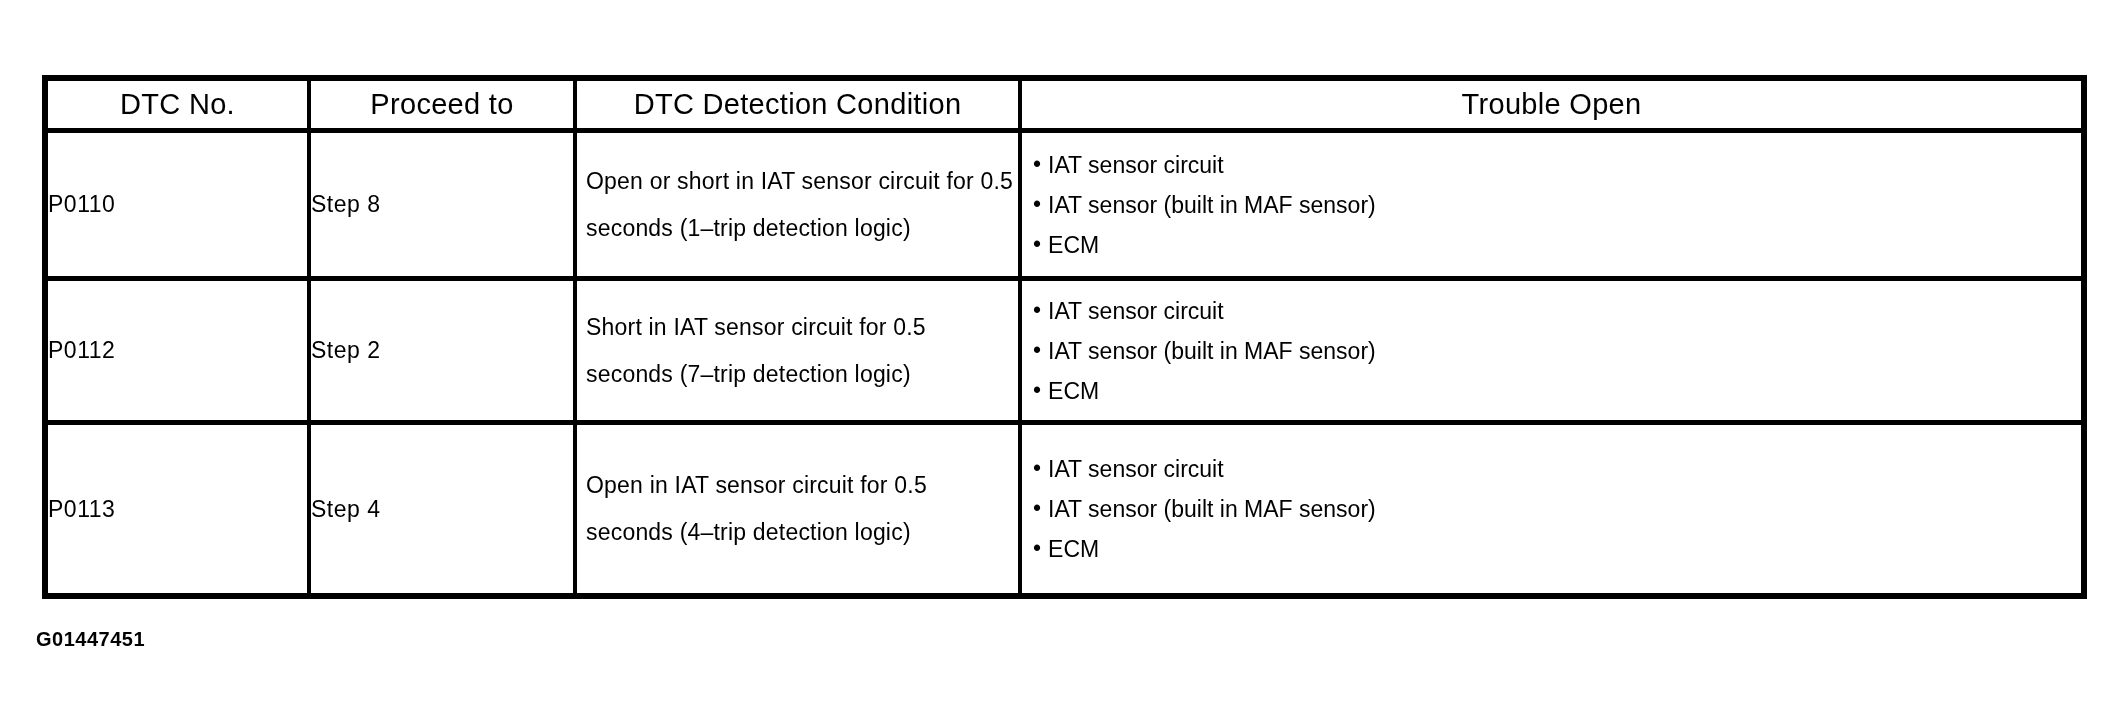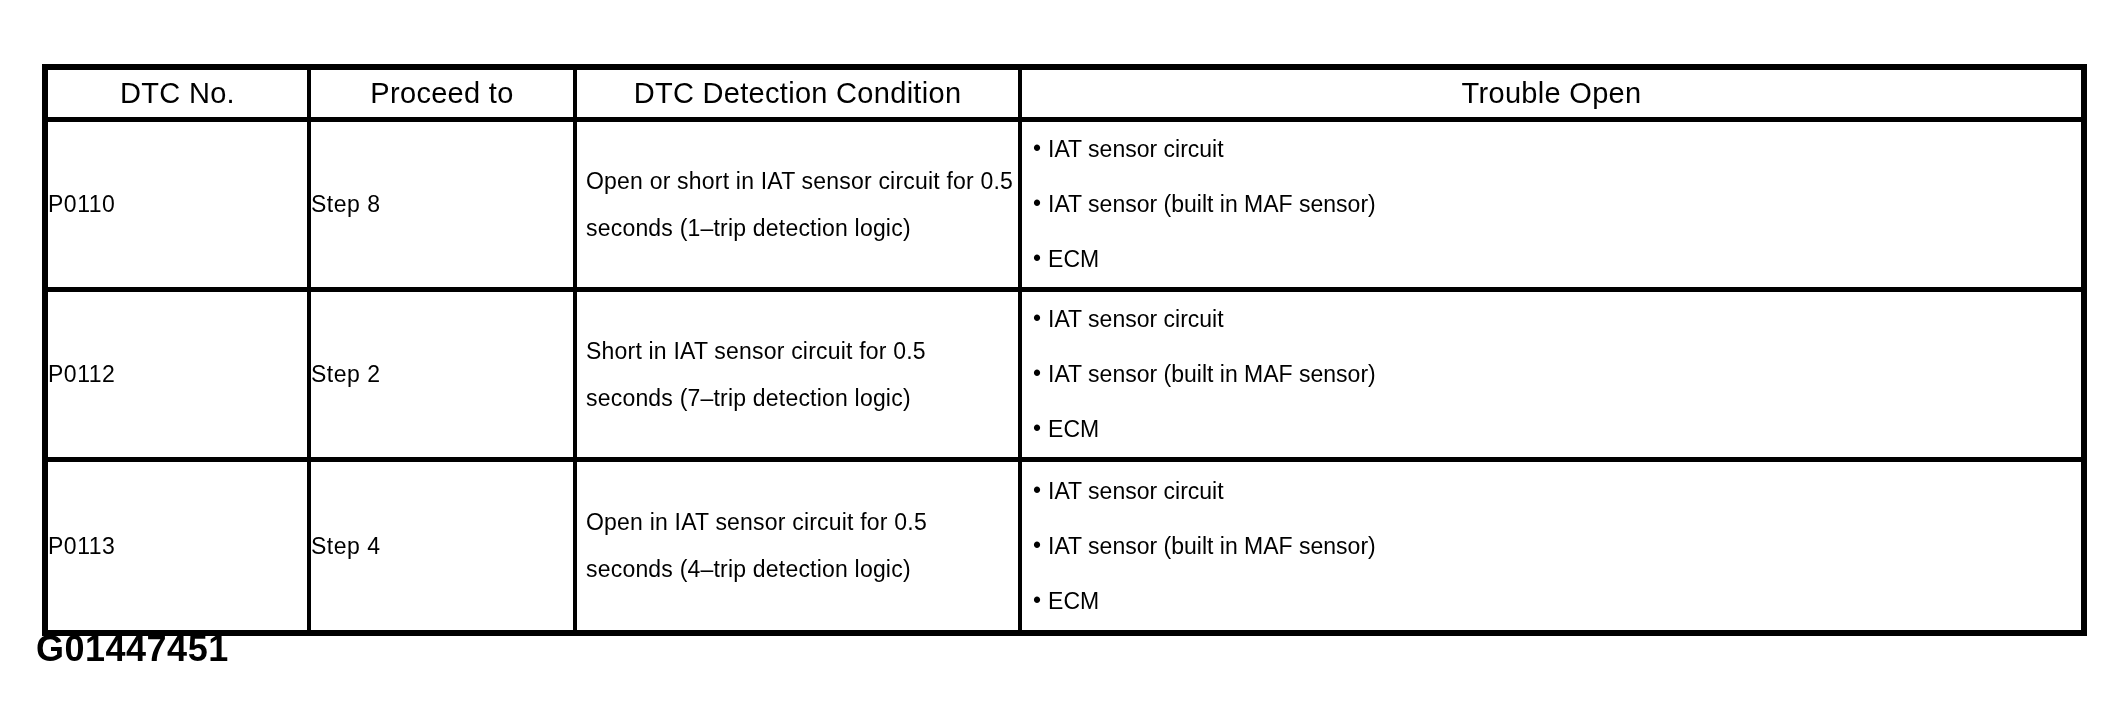--- a/index.html
+++ b/index.html
@@ -12,21 +12,21 @@
     width: 2124px;
     height: 728px;
     background: #ffffff;
     font-family: "Liberation Sans", "DejaVu Sans", sans-serif;
     color: #000000;
     overflow: hidden;
   }
   table.dtc-table {
     position: absolute;
     left: 42px;
-    top: 64px;
+    top: 75px;
     width: 2045px;
     border-collapse: collapse;
     table-layout: fixed;
     border: 6px solid #000;
     padding-left: 17px;
   }
   .dtc-table th, .dtc-table td {
     border: 4px solid #000;
     border-top-width: 5px;
     border-bottom-width: 5px;
@@ -50,38 +50,38 @@
     letter-spacing: 0.5px;
   }
   td.c-cond {
     padding-left: 9px;
     padding-right: 4px;
     line-height: 47px;
     letter-spacing: 0.2px;
   }
   td.c-trouble {
     padding-left: 11px;
-    line-height: 55px;
+    line-height: 40px;
   }
   tr.r1 td { height: 143px; }
   tr.r2 td { height: 139px; }
   tr.r3 td { height: 168px; }
   .tline {
     white-space: nowrap;
   }
   .bullet {
     display: inline-block;
     margin-right: 7px;
     transform: translateY(-1px);
   }
   .figure-id {
     position: absolute;
     left: 36px;
     top: 628px;
-    font-size: 36px;
+    font-size: 20px;
     font-weight: 700;
     letter-spacing: 0.5px;
   }
 </style>
 </head>
 <body>
 
 <div class="sheet">
 
   <table class="dtc-table">

